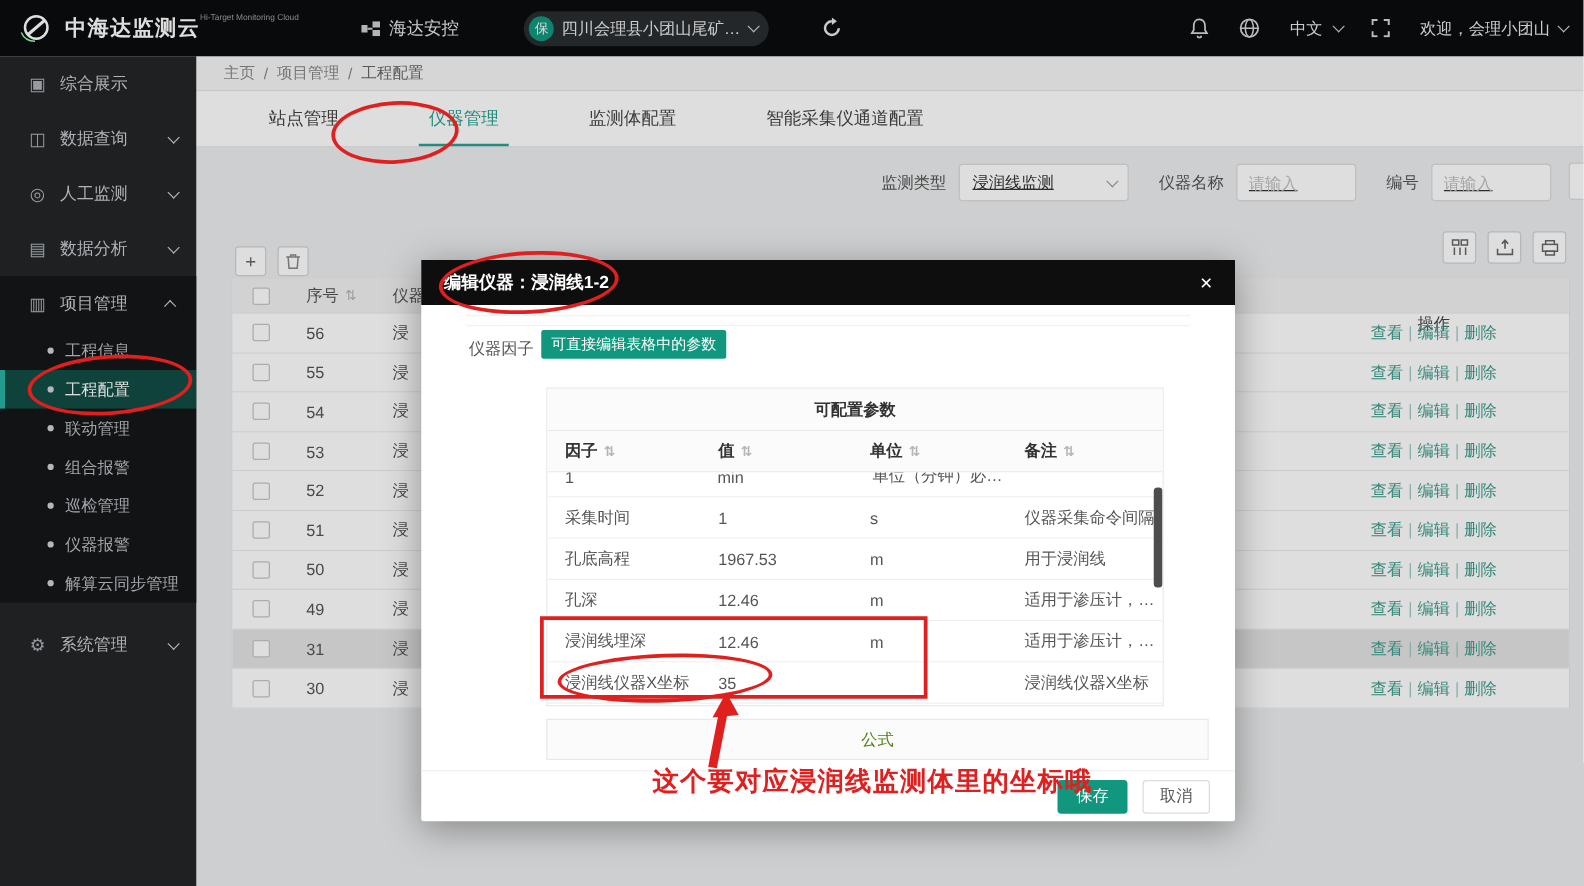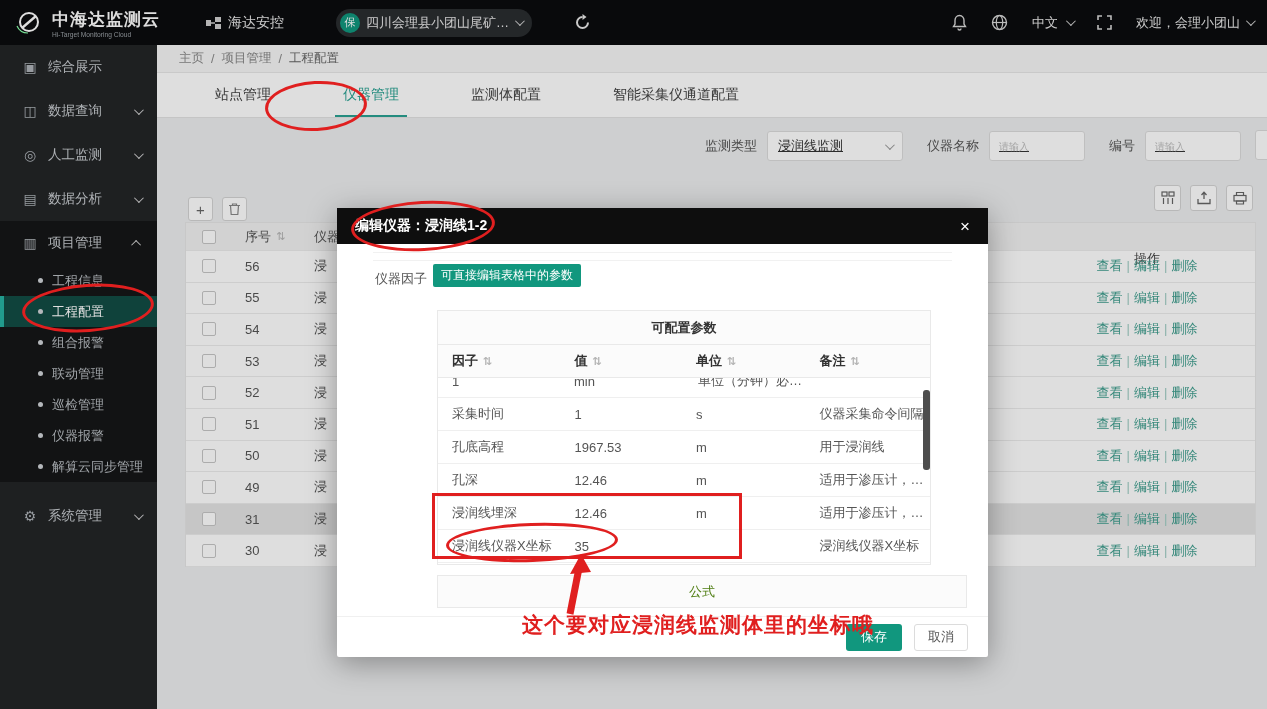--- a/index.html
+++ b/index.html
@@ -4,21 +4,21 @@
 <style>
   * { margin:0; padding:0; box-sizing:border-box; }
   html,body { width:1267px; height:709px; overflow:hidden; }
   body { font-family:"Liberation Sans","DejaVu Sans",sans-serif; font-size:13px; color:#333; }
   #app { position:relative; width:1267px; height:709px; background:#edeeef; overflow:hidden; }
 
   
   .topbar { position:absolute; left:0; top:0; width:1267px; height:45px; background:#0b0c0e; display:flex; align-items:center; z-index:10; }
   .logo { display:flex; align-items:center; margin-left:14px; }
   .logo-icon { width:30px; height:30px; margin-right:8px; }
-  .logo-text-wrap { display:flex; flex-direction:column; }
+  .logo-text-wrap { display:flex; flex-direction:row; }
   .logo-title { color:#fff; font-size:17px; font-weight:bold; letter-spacing:1px; }
   .logo-sub { color:#9aa0a6; font-size:7px; transform:scale(.95); transform-origin:left; }
   .nav-app { display:flex; align-items:center; color:#e8e8e8; font-size:14px; margin-left:46px; gap:7px; }
   .proj-pill { display:flex; align-items:center; background:#2a2d30; border-radius:15px; height:28px; padding:0 10px 0 4px; margin-left:52px; gap:6px; cursor:pointer; }
   .proj-badge { width:20px; height:20px; border-radius:50%; background:#11977E; color:#fff; font-size:11px; display:flex; align-items:center; justify-content:center; }
   .proj-name { color:#e8e8e8; font-size:13px; max-width:150px; white-space:nowrap; overflow:hidden; }
   .refresh-btn { margin-left:42px; cursor:pointer; display:flex; }
   .topbar-right { margin-left:auto; display:flex; align-items:center; gap:24px; padding-right:14px; }
   .tb-ico { display:flex; align-items:center; cursor:pointer; }
   .lang { display:flex; align-items:center; gap:8px; color:#e8e8e8; font-size:13px; cursor:pointer; }
@@ -43,21 +43,21 @@
   .breadcrumb { height:28px; background:#f6f6f6; border-bottom:1px solid #e7e7e7; display:flex; align-items:center; padding-left:22px; font-size:12.5px; color:#888; gap:7px; }
   .breadcrumb .bc-last { color:#666; }
   .tabsbar { height:45px; background:#fff; border-bottom:1px solid #e3e3e3; display:flex; align-items:flex-end; padding-left:58px; gap:72px; }
   .tab { padding-bottom:13px; font-size:14px; color:#444; cursor:pointer; position:relative; }
   .tab.active { color:#2aa192; }
   .tab.active::after { content:""; position:absolute; left:-8px; right:-8px; bottom:0; height:2px; background:#2aa192; }
 
   .filters { position:absolute; left:0; top:85px; right:0; height:32px; display:flex; align-items:center; justify-content:flex-end; gap:10px; padding-right:26px; font-size:13px; color:#555; }
   .sel, .inp { background:#fff; border:1px solid #dcdcdc; border-radius:3px; height:30px;text-decoration:underline; }
   .sel { width:136px; display:flex; align-items:center; padding:0 10px; color:#333; justify-content:space-between; cursor:pointer; }
-  .inp { width:96px; padding:0 9px; font-size:10px; color:#333; font-family:inherit; }
+  .inp { width:96px; padding:0 9px; font-size:13px; color:#333; font-family:inherit; }
   .inp::placeholder { color:#c0c0c0; }
   .edge-btn { position:absolute; right:-14px; top:85px; width:26px; height:30px; background:#fff; border:1px solid #dcdcdc; border-radius:3px; }
 
   .toolbar-left { position:absolute; left:31px; top:152px; display:flex; gap:9px; }
   .tool-btn { width:25px; height:24px; background:#fff; border:1px solid #d4d4d4; border-radius:3px; display:flex; align-items:center; justify-content:center; color:#666; font-size:15px; cursor:pointer; }
   .toolbar-right { position:absolute; right:14px; top:140px; display:flex; gap:9px; }
   .tool-sq { width:27px; height:26px; background:#fff; border:1px solid #d4d4d4; border-radius:3px; display:flex; align-items:center; justify-content:center; cursor:pointer; }
 
   
   .dtable { position:absolute; left:28px; top:177px; width:1071px; background:#fff; border:1px solid #e6e6e6; border-bottom:none; }
@@ -201,25 +201,25 @@
     <div class="sub-item">
       <span class="dot"></span>
       <span>工程信息</span>
     </div>
     <div class="sub-item active">
       <span class="dot"></span>
       <span>工程配置</span>
     </div>
     <div class="sub-item">
       <span class="dot"></span>
+      <span>联动管理</span>
+    </div>
+    <div class="sub-item">
+      <span class="dot"></span>
       <span>组合报警</span>
-    </div>
-    <div class="sub-item">
-      <span class="dot"></span>
-      <span>联动管理</span>
     </div>
     <div class="sub-item">
       <span class="dot"></span>
       <span>巡检管理</span>
     </div>
     <div class="sub-item">
       <span class="dot"></span>
       <span>仪器报警</span>
     </div>
     <div class="sub-item">

